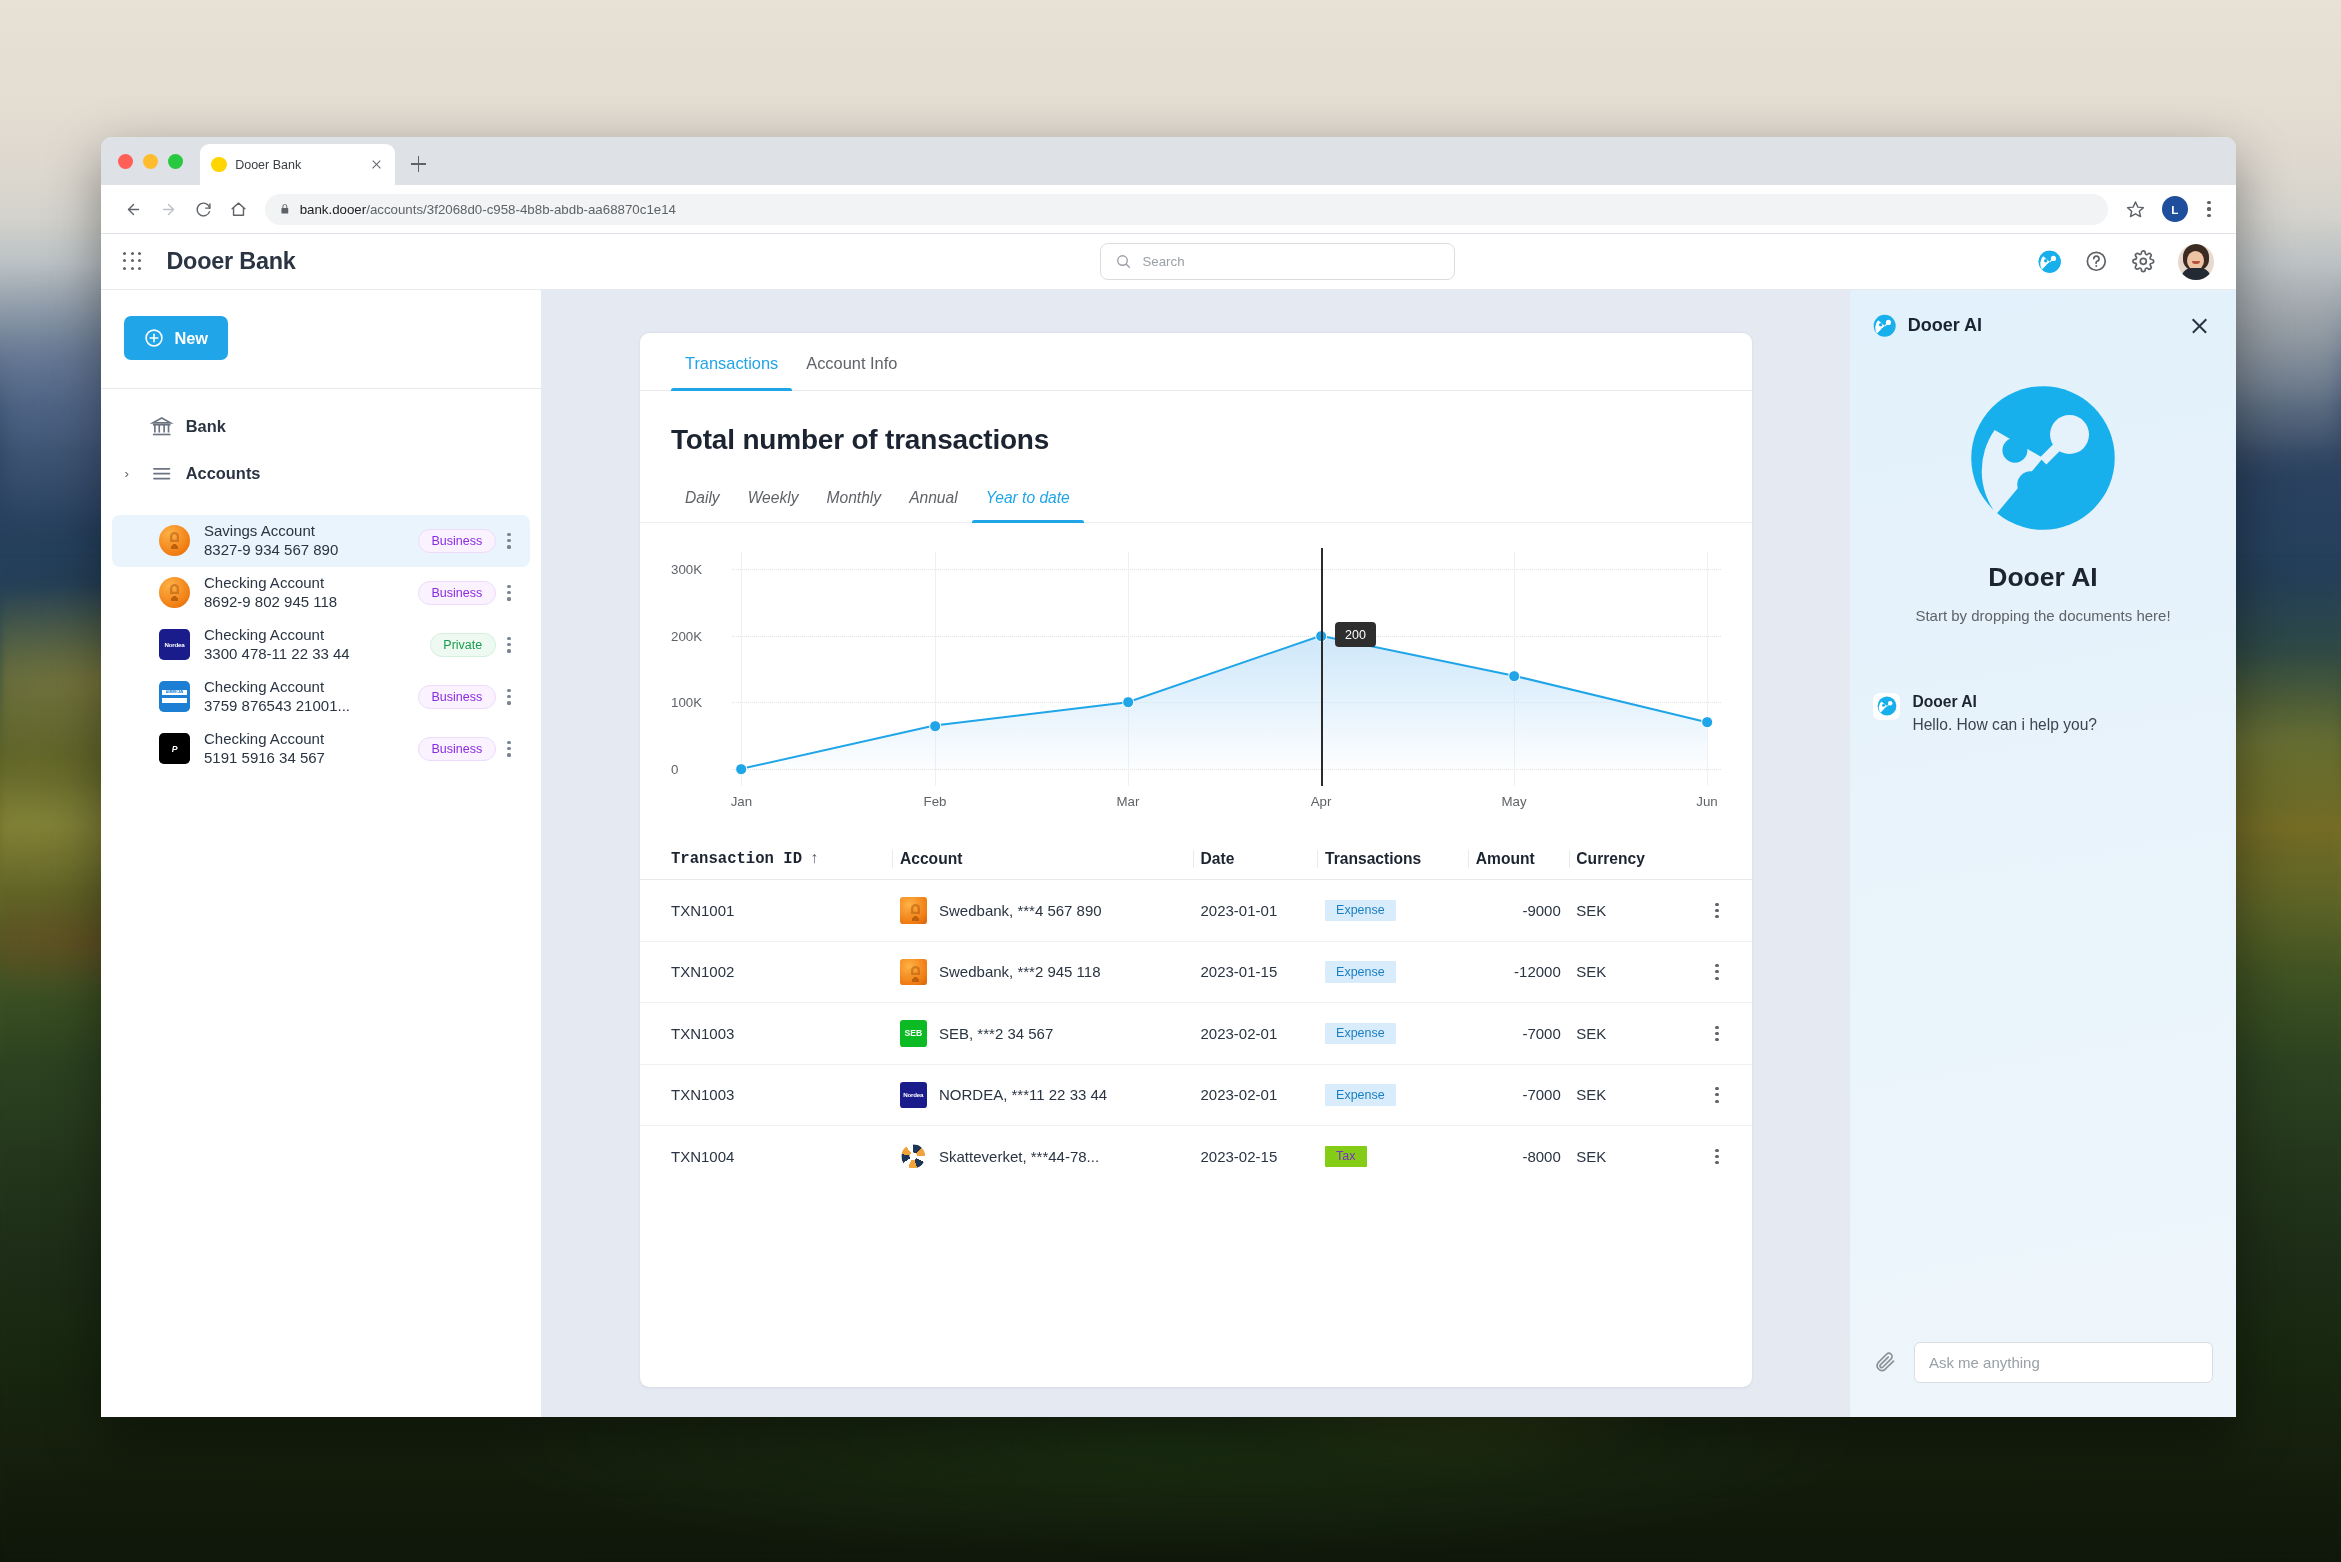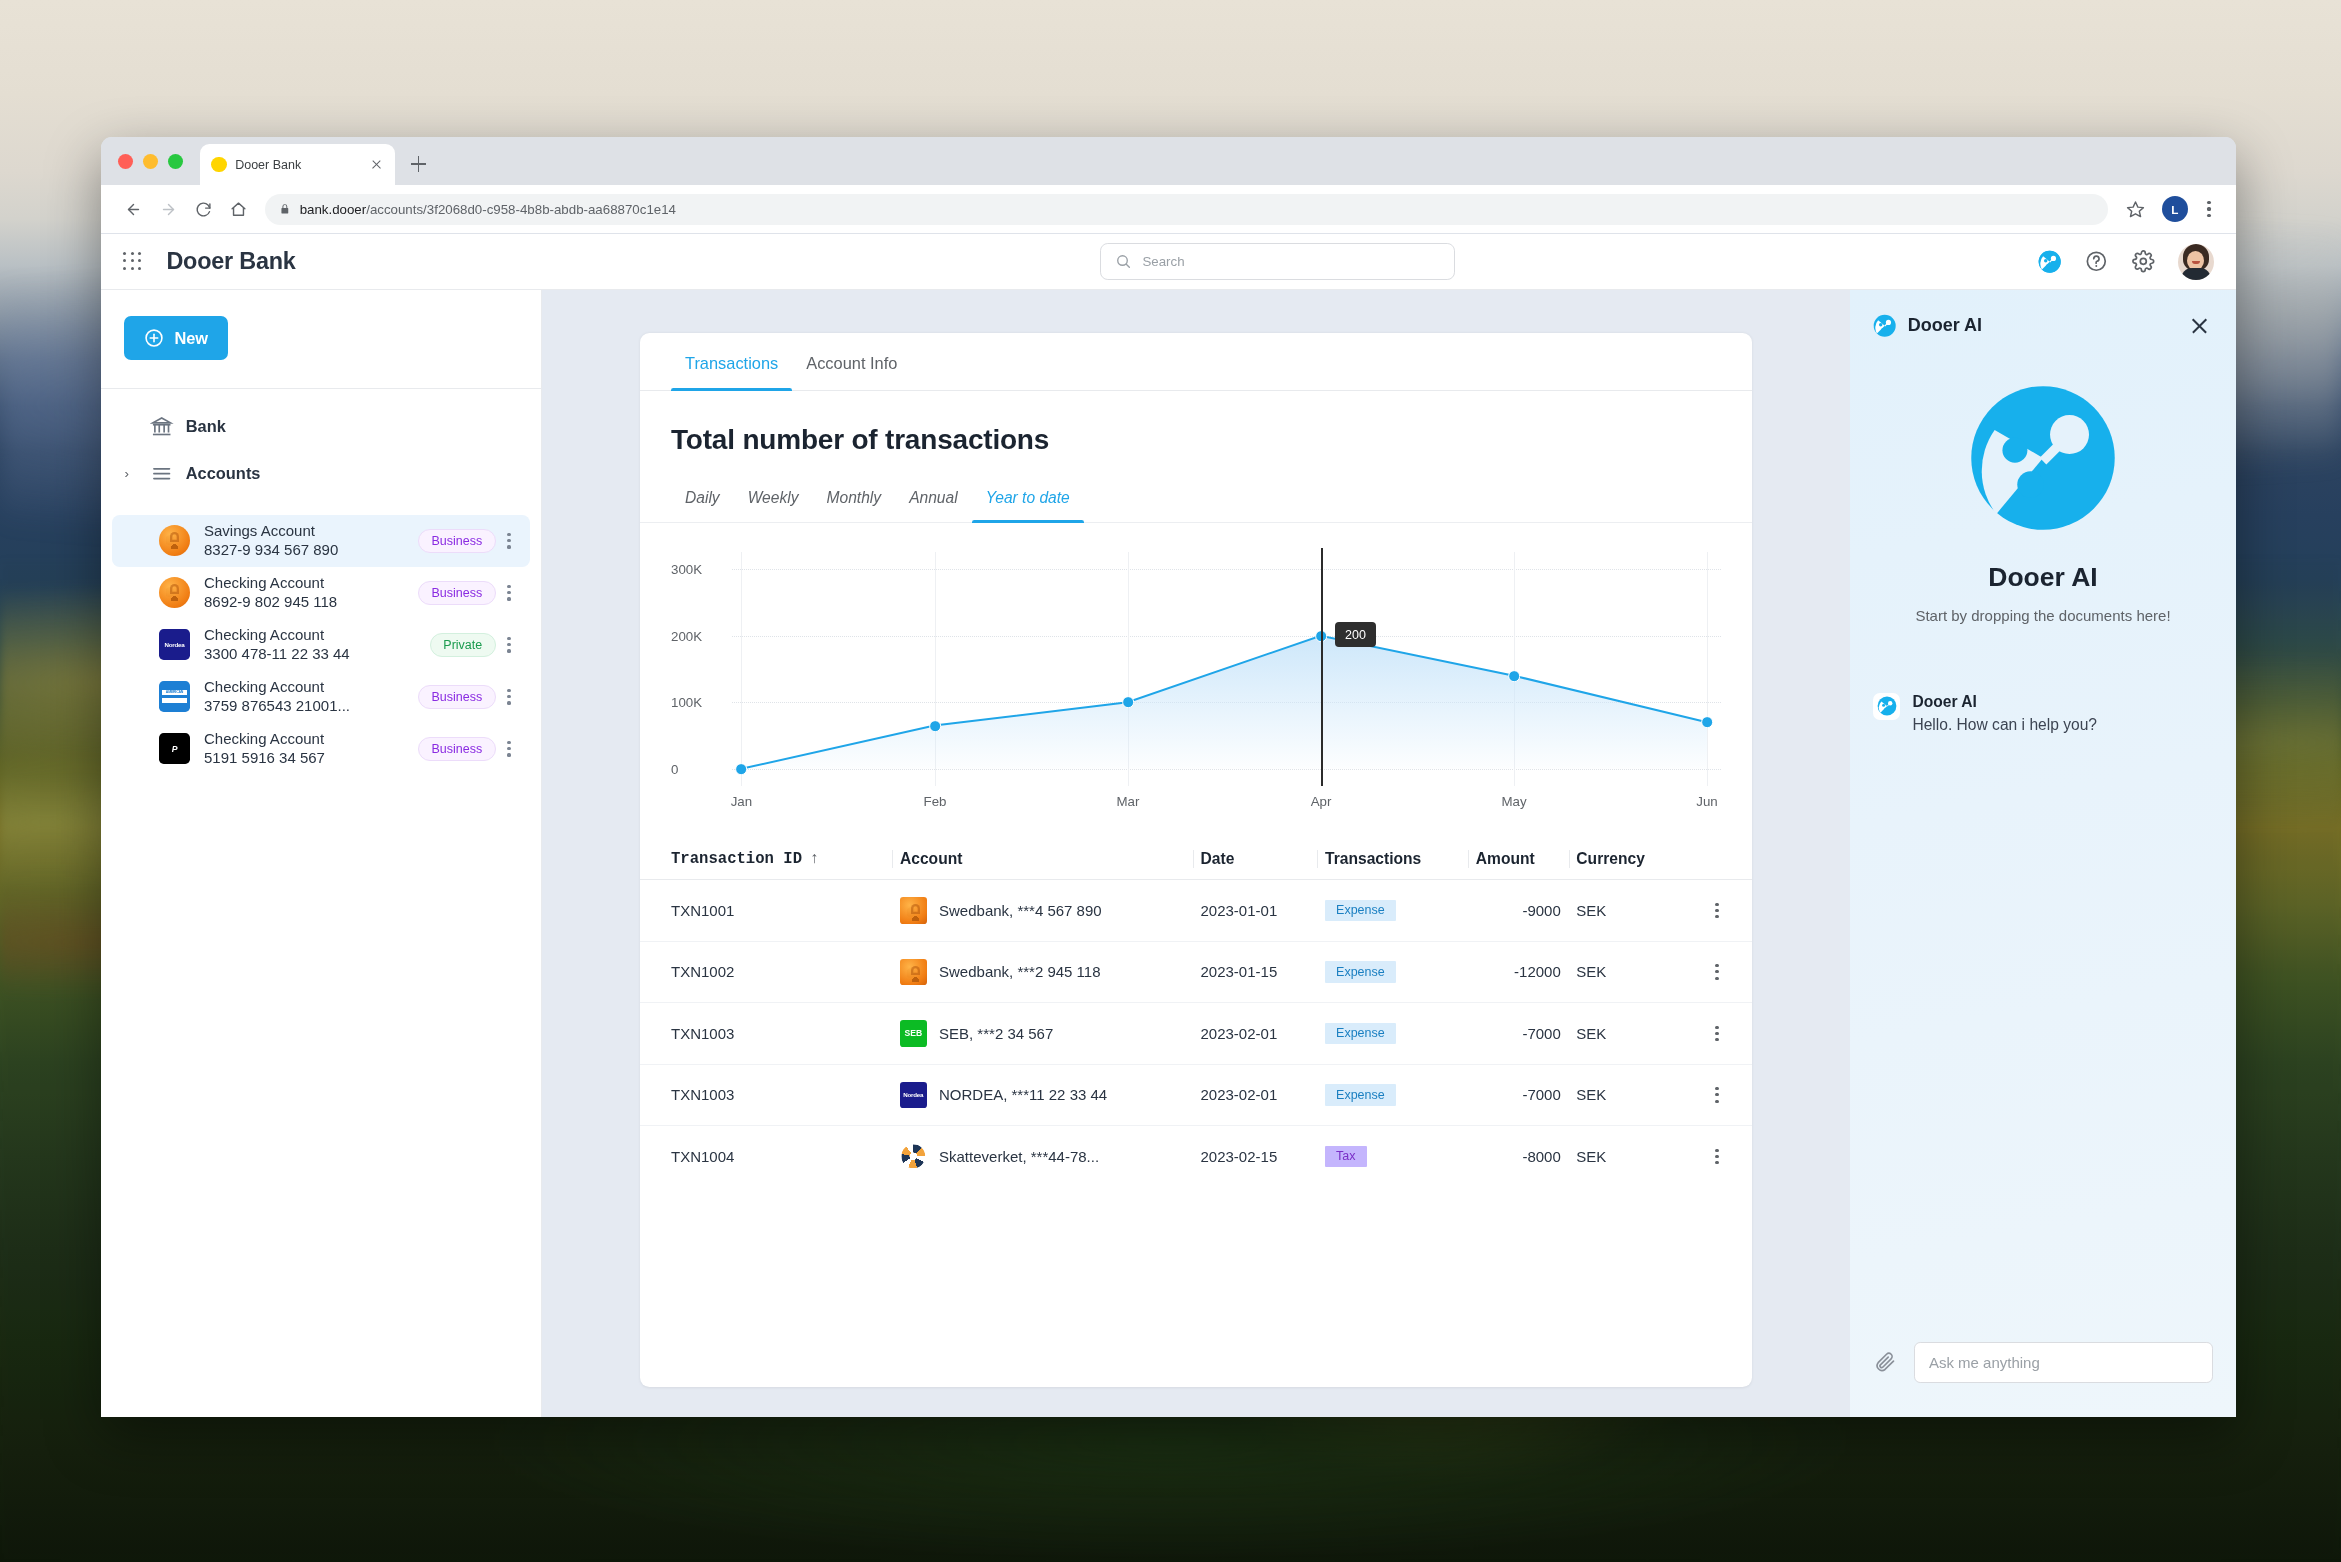--- a/index.html
+++ b/index.html
@@ -250,21 +250,21 @@
   .tbl th .sep{position:absolute;left:0;top:11px;bottom:11px;width:0.8px;background:#e8eaed;}
   .tbl td{padding:17px 7.8px;font-size:15px;color:#2a3442;border-bottom:0.8px solid #f0f2f5;vertical-align:middle;}
   .tbl tr:last-child td{border-bottom:none;}
   .th-pad{padding-left:31px !important;font-family:Liberation Mono, monospace;}
   .td-pad{padding-left:31px !important;}
   .acct-cell{display:flex;align-items:center;gap:12.5px;}
   .mini-ico{width:26.5px;height:26.5px;flex:none;border-radius:3.1px;overflow:hidden;position:relative;}
   .num{text-align:right;}
   .tag{display:inline-block;font-size:12.5px;padding:3.9px 11px;border-radius:1px;}
   .tag.expense{background:#d9ecfb;color:#1a7fc1;}
-  .tag.tax{background:#c4b5fd;color:#7a2fc7;}
+  .tag.tax{background:#84cc16;color:#7a2fc7;}
   .row-kebab{display:flex;flex-direction:column;align-items:center;gap:3.1px;cursor:pointer;}
   .row-kebab i{width:3.1px;height:3.1px;border-radius:50%;background:#5f6368;display:block;}
   .sort-arrow{display:inline-block;margin-left:7.8px;color:#5f6368;font-size:15.6px;}
 
   
   .aipanel{
     width:386px;flex:none;
     background:linear-gradient(170deg,#e2f1fb 0%,#e8f3fb 45%,#eef6fb 100%);
     display:flex;flex-direction:column;position:relative;
   }

